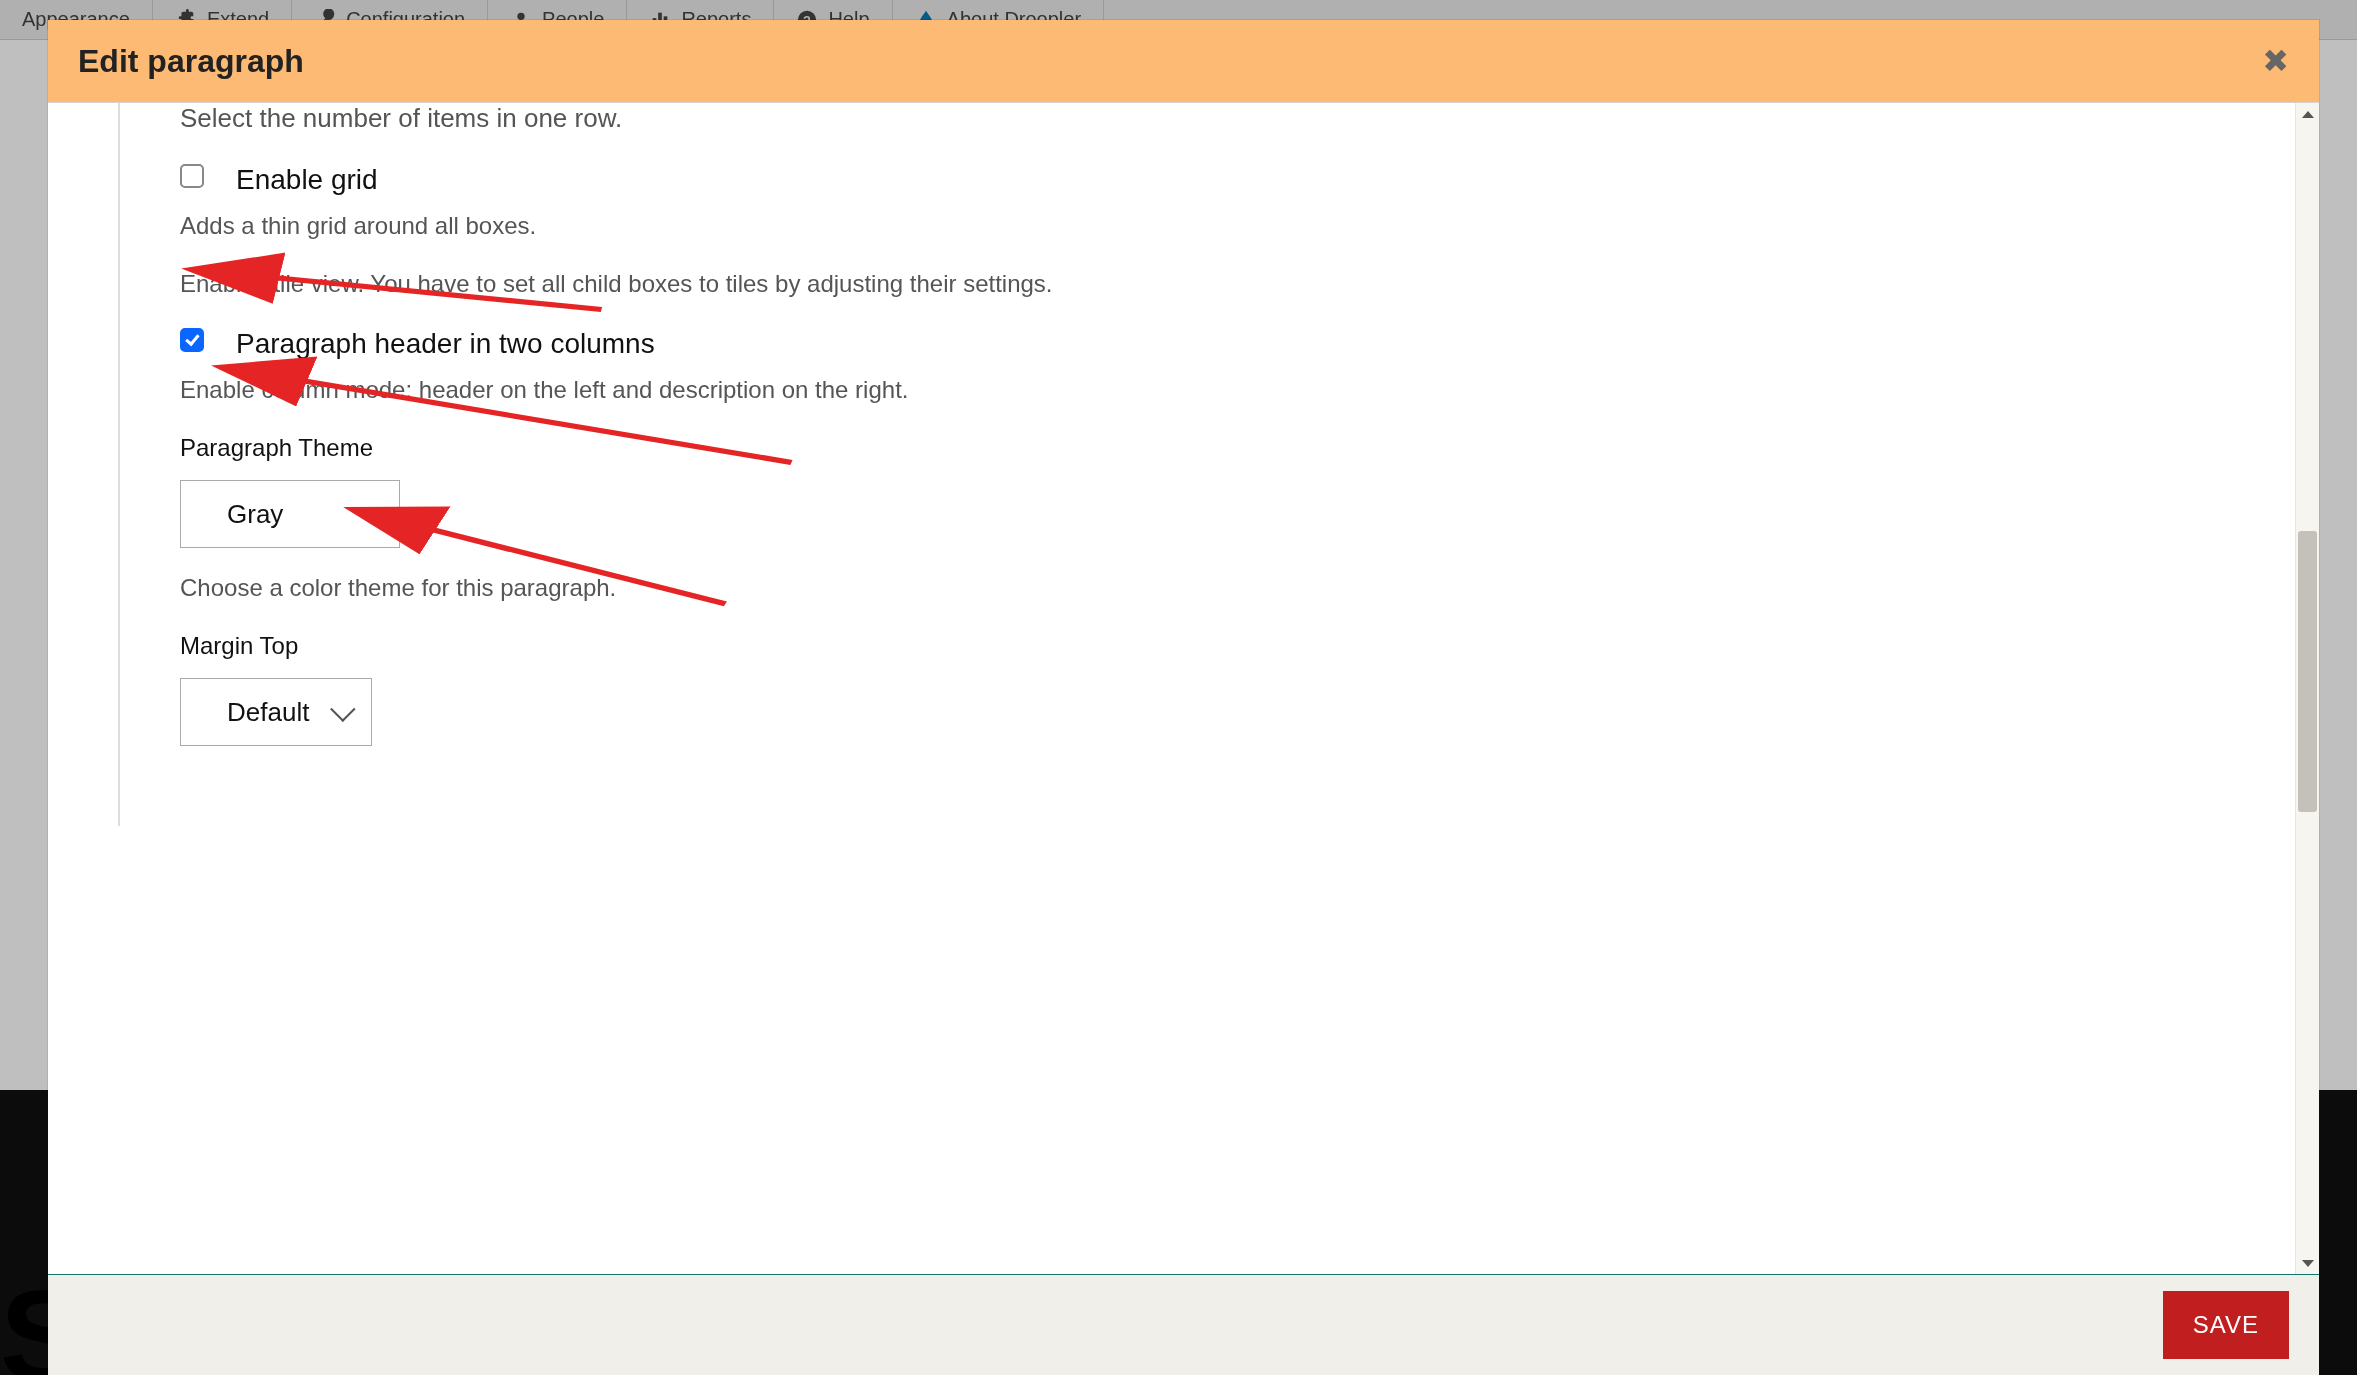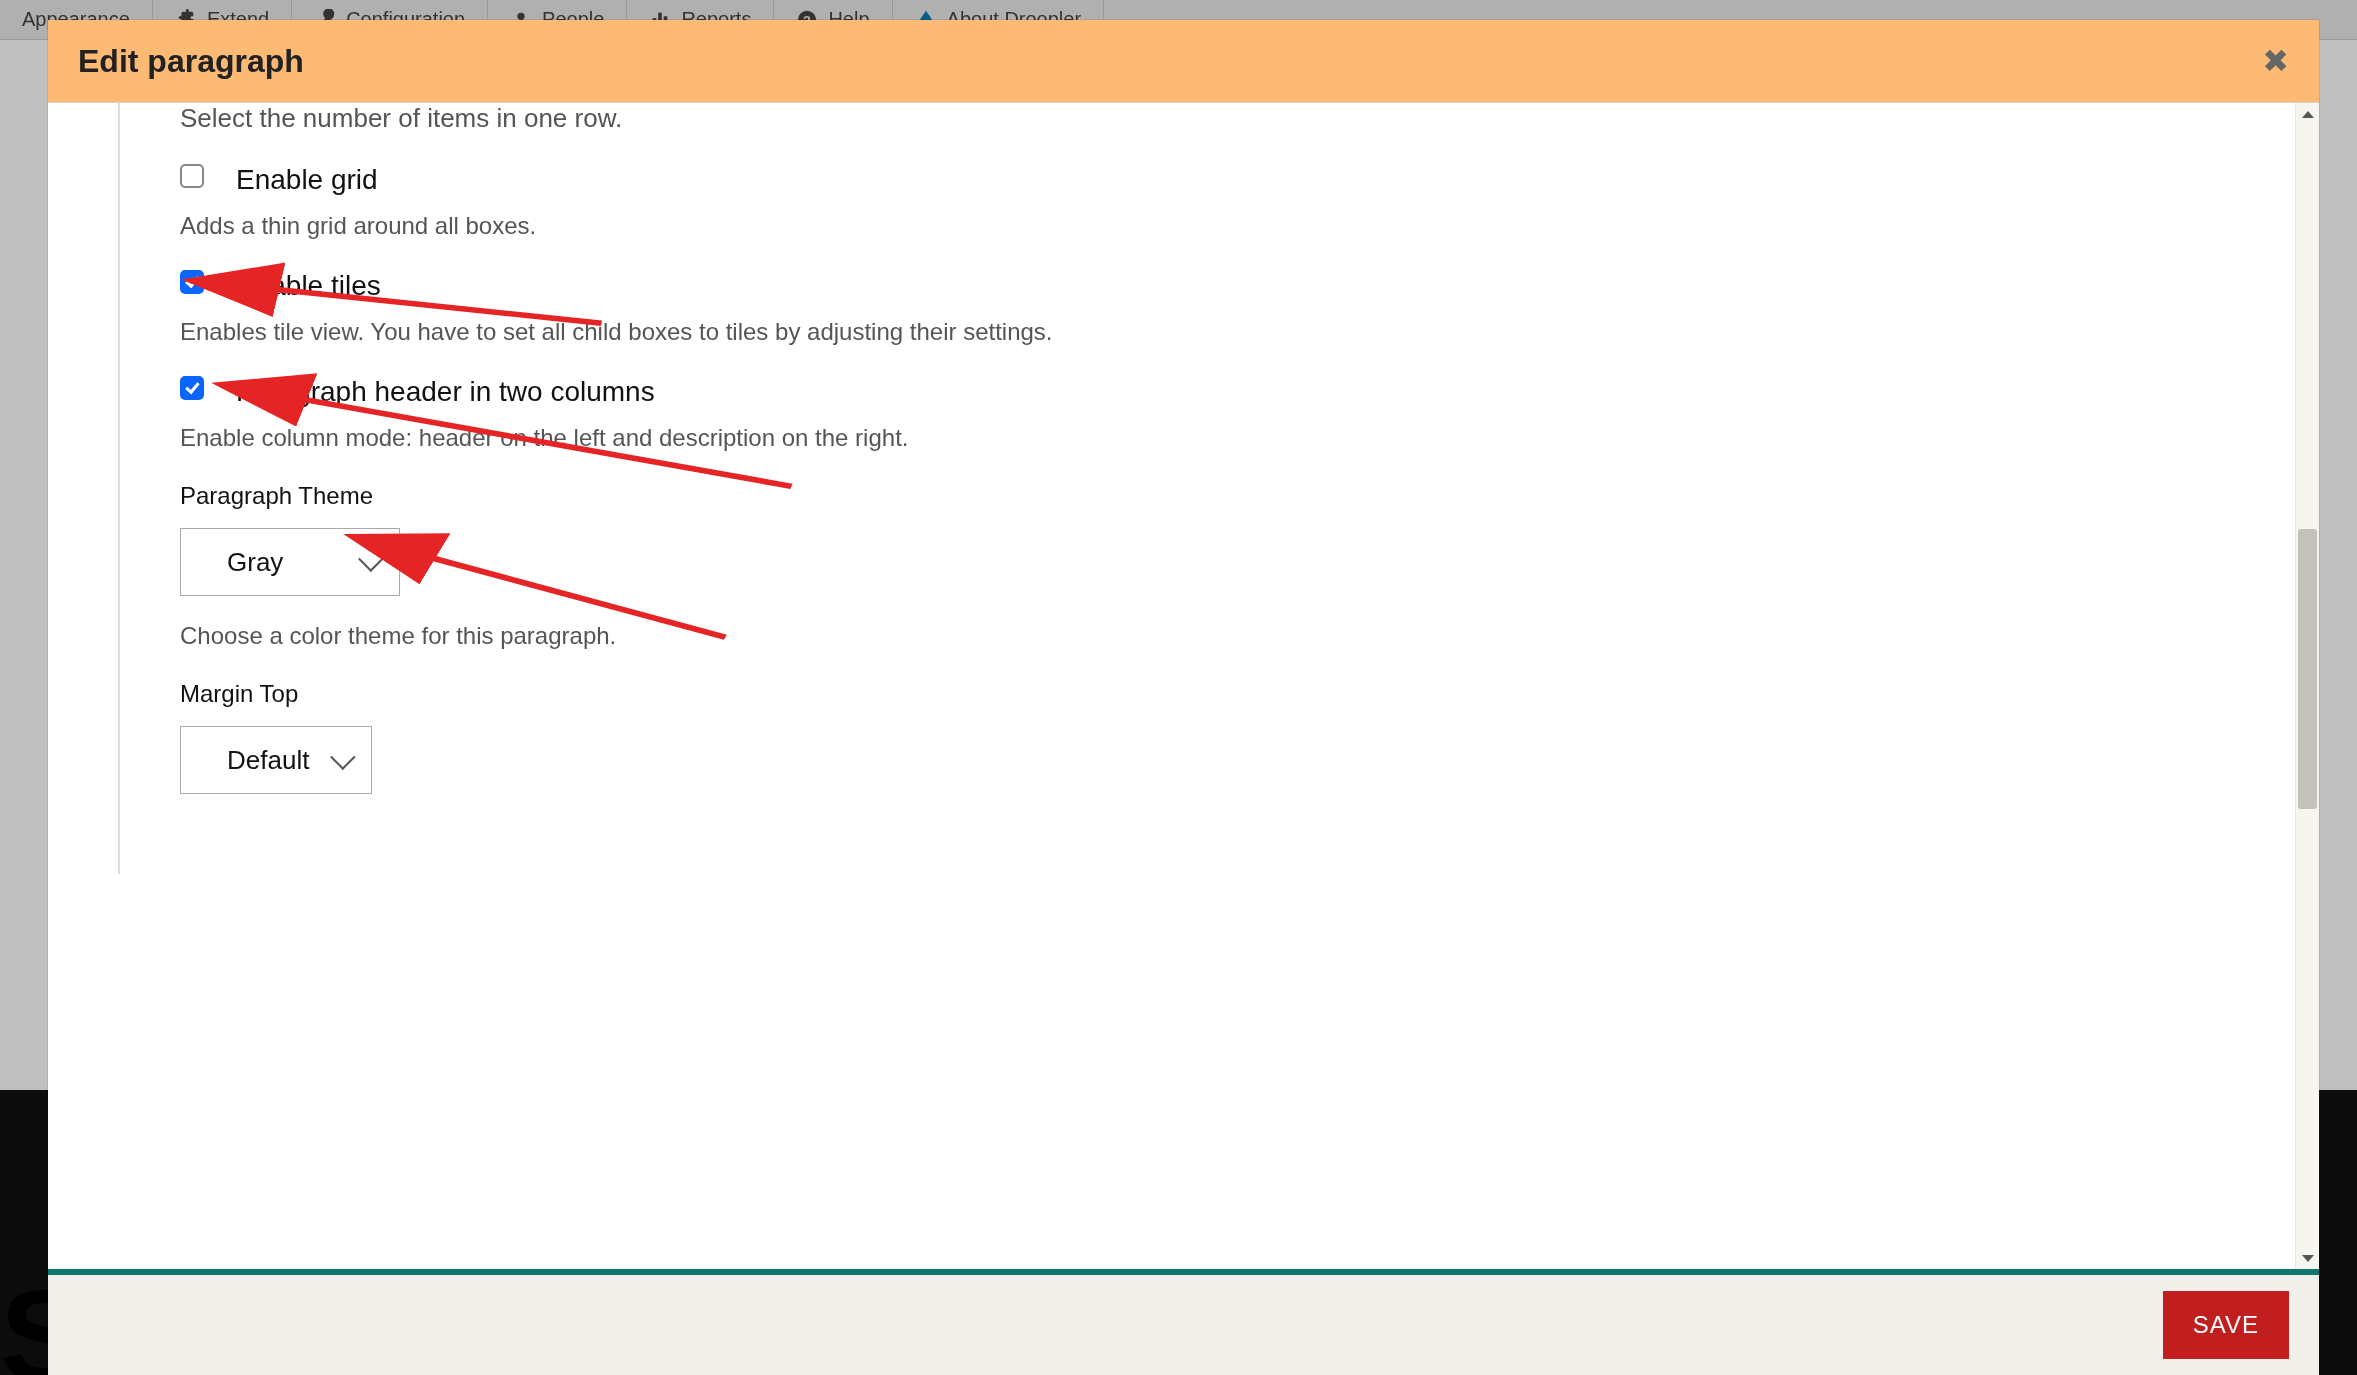--- a/index.html
+++ b/index.html
@@ -83,21 +83,21 @@
   .close-btn {
     font-size: 32px;
     color: #666;
     cursor: pointer;
   }
 
   .modal-body-wrap {
     flex:1;
     position:relative;
     background:#fff;
-    border-bottom: 6px solid #0f766e;
+    border-bottom: 1px solid #0f766e;
     display:flex;
     overflow:hidden;
   }
   .modal-body-scroll {
     flex:1;
     overflow:hidden;
     position:relative;
   }
   .modal-body {
     position:absolute;
@@ -277,24 +277,20 @@
 
           <div class="frow">
             <div class="cb-row">
               <div class="cb"></div>
               <div class="cb-label">Enable grid</div>
             </div>
             <div class="help">Adds a thin grid around all boxes.</div>
           </div>
 
           <div class="frow">
-            <div class="cb-row">
-              <div class="cb checked"></div>
-              <div class="cb-label">Enable tiles</div>
-            </div>
             <div class="help">Enables tile view. You have to set all child boxes to tiles by adjusting their settings.</div>
           </div>
 
           <div class="frow">
             <div class="cb-row">
               <div class="cb checked"></div>
               <div class="cb-label">Paragraph header in two columns</div>
             </div>
             <div class="help">Enable column mode: header on the left and description on the right.</div>
           </div>

